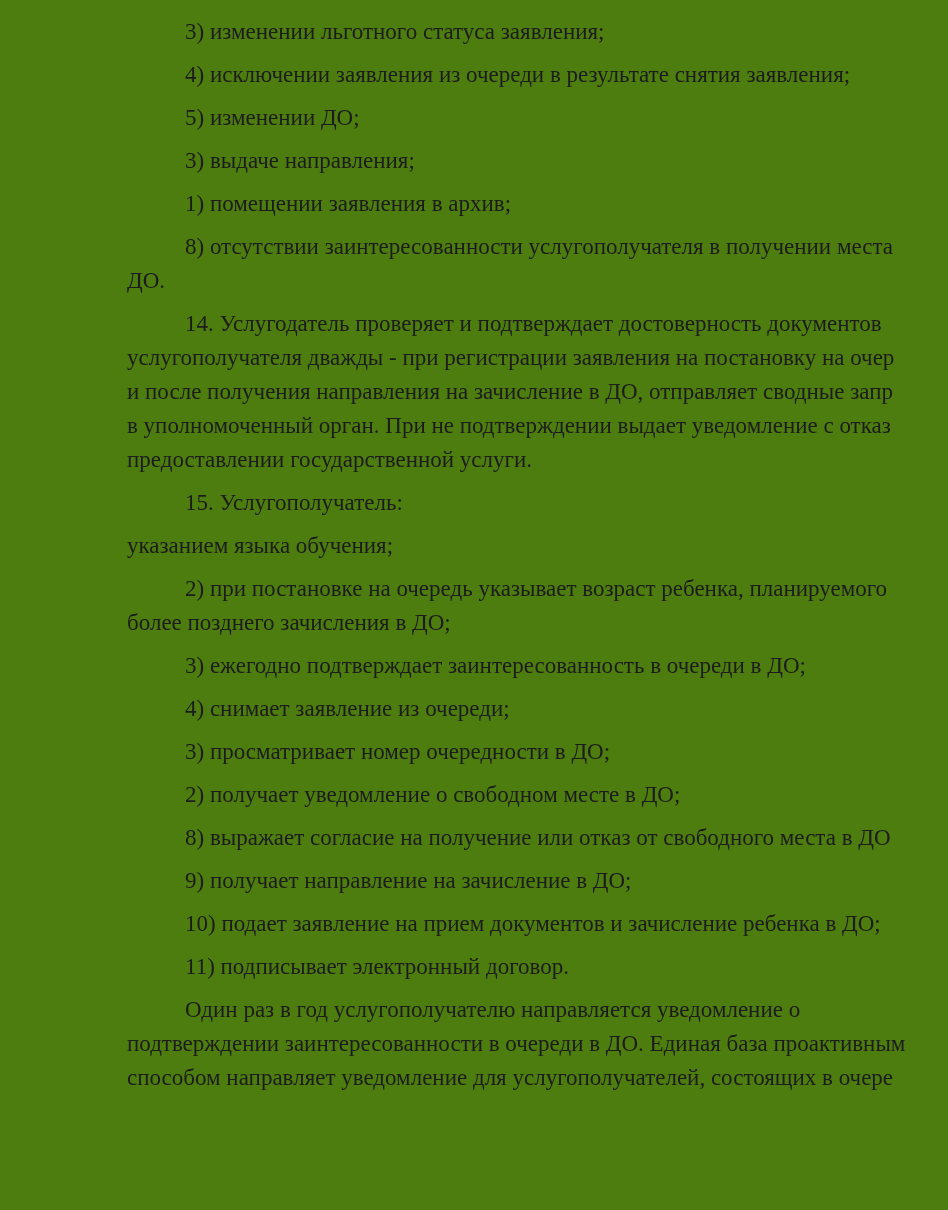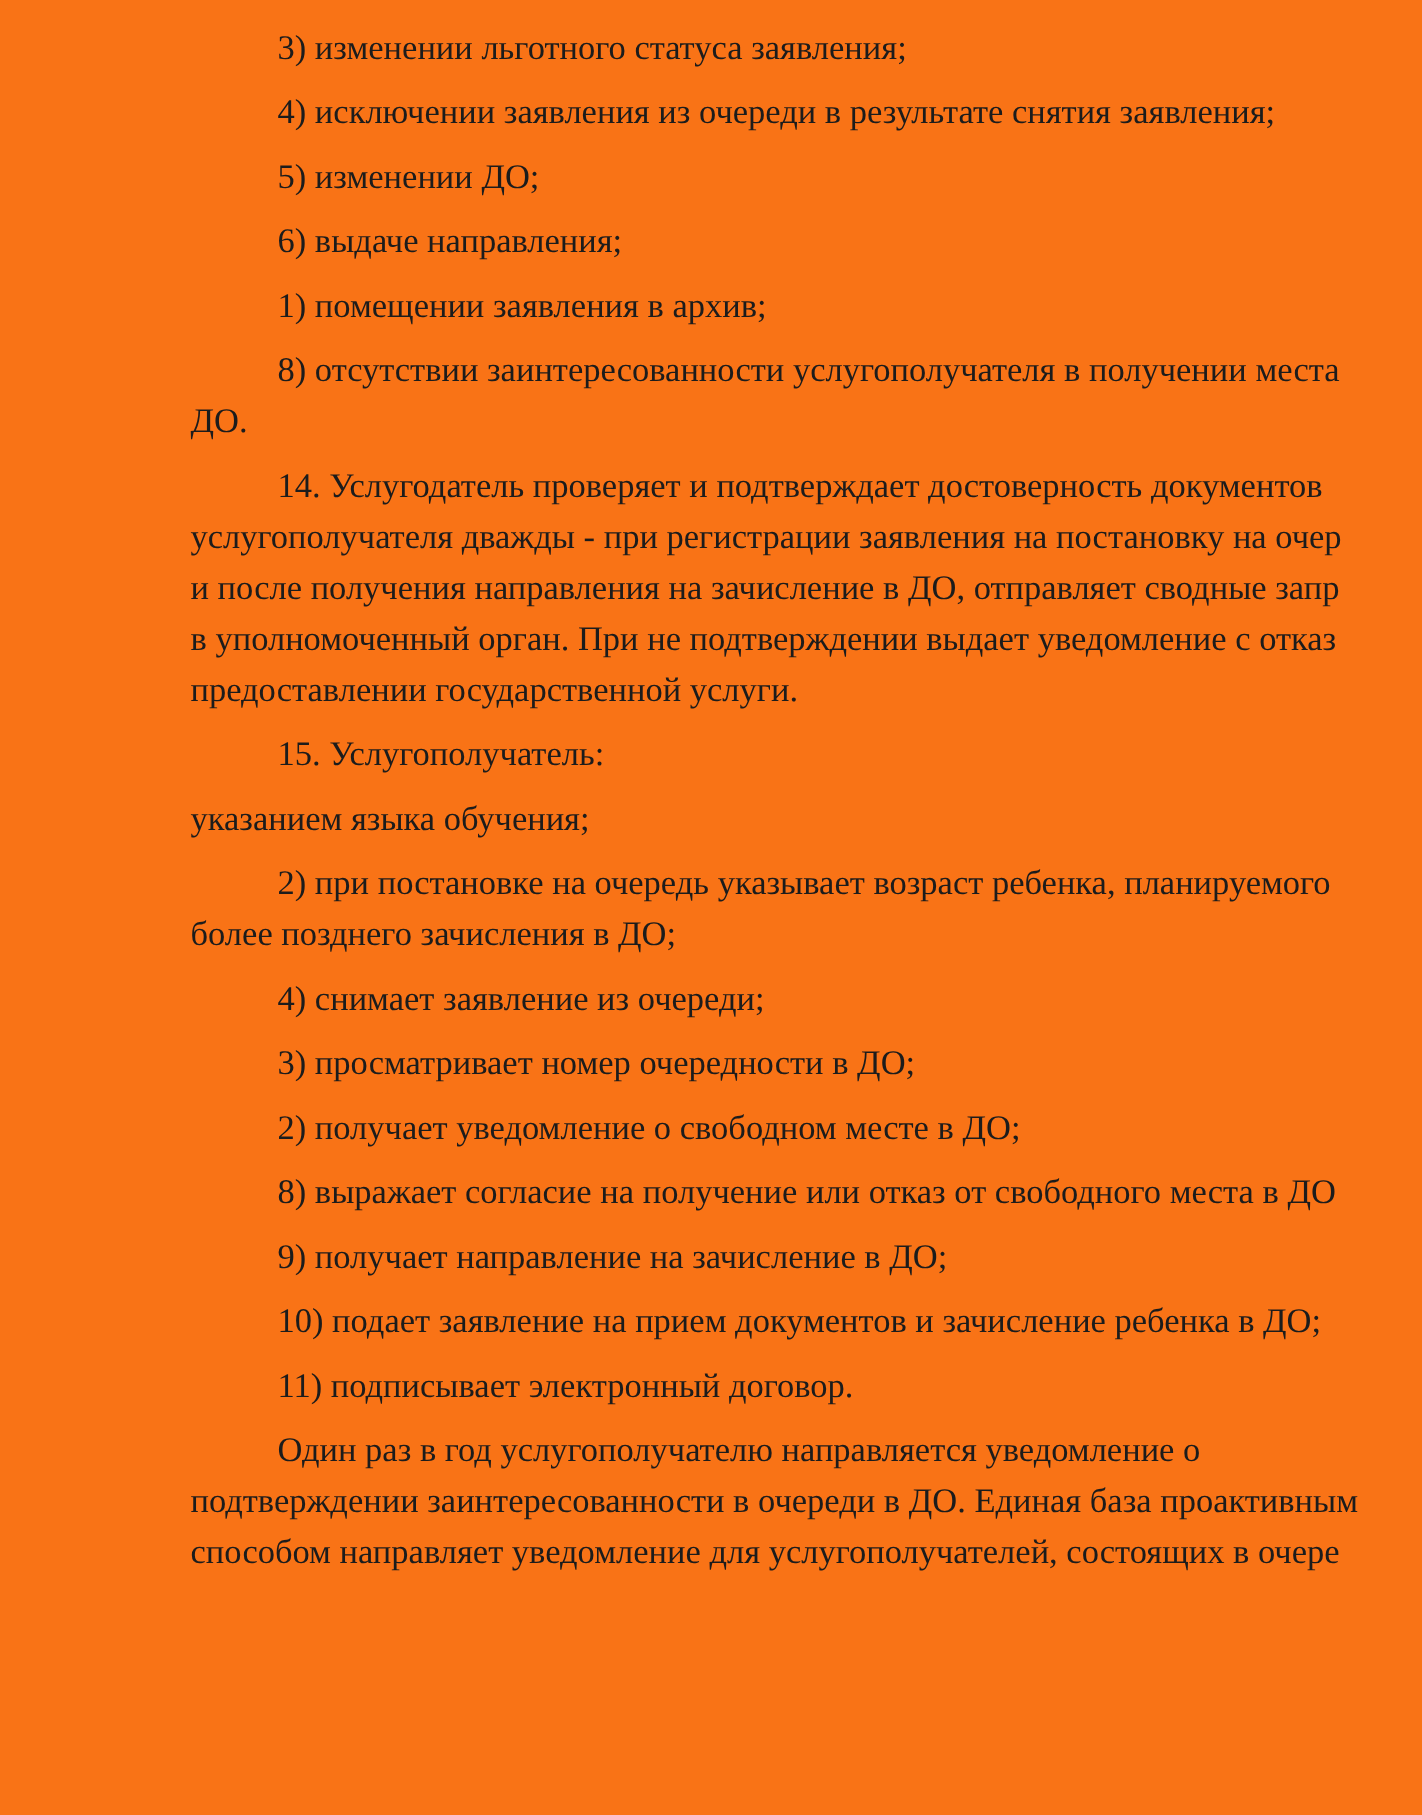--- a/index.html
+++ b/index.html
@@ -5,21 +5,21 @@
   html, body {
     margin: 0;
     padding: 0;
     background: #ffffff;
   }
   .page {
     position: relative;
     width: 948px;
     height: 1210px;
     overflow: hidden;
-    background: #f97316;
+    background: #4d7c0f;
     box-sizing: border-box;
     padding: 15px 0 0 127px;
     font-family: "Liberation Serif", "DejaVu Serif", serif;
     font-size: 23px;
     line-height: 34px;
     color: #1c1c1c;
   }
   .para {
     margin: 0 0 9px 0;
   }
@@ -39,21 +39,21 @@
       <div class="para">
         <div class="line first">3) изменении льготного статуса заявления;</div>
       </div>
       <div class="para">
         <div class="line first">4) исключении заявления из очереди в результате снятия заявления;</div>
       </div>
       <div class="para">
         <div class="line first">5) изменении ДО;</div>
       </div>
       <div class="para">
-        <div class="line first">6) выдаче направления;</div>
+        <div class="line first">3) выдаче направления;</div>
       </div>
       <div class="para">
         <div class="line first">1) помещении заявления в архив;</div>
       </div>
       <div class="para">
         <div class="line first">8) отсутствии заинтересованности услугополучателя в получении места</div>
         <div class="line">ДО.</div>
       </div>
       <div class="para">
         <div class="line first">14. Услугодатель проверяет и подтверждает достоверность документов</div>
@@ -64,20 +64,23 @@
       </div>
       <div class="para">
         <div class="line first">15. Услугополучатель:</div>
       </div>
       <div class="para">
         <div class="line">указанием языка обучения;</div>
       </div>
       <div class="para">
         <div class="line first">2) при постановке на очередь указывает возраст ребенка, планируемого</div>
         <div class="line">более позднего зачисления в ДО;</div>
+      </div>
+      <div class="para">
+        <div class="line first">3) ежегодно подтверждает заинтересованность в очереди в ДО;</div>
       </div>
       <div class="para">
         <div class="line first">4) снимает заявление из очереди;</div>
       </div>
       <div class="para">
         <div class="line first">3) просматривает номер очередности в ДО;</div>
       </div>
       <div class="para">
         <div class="line first">2) получает уведомление о свободном месте в ДО;</div>
       </div>

